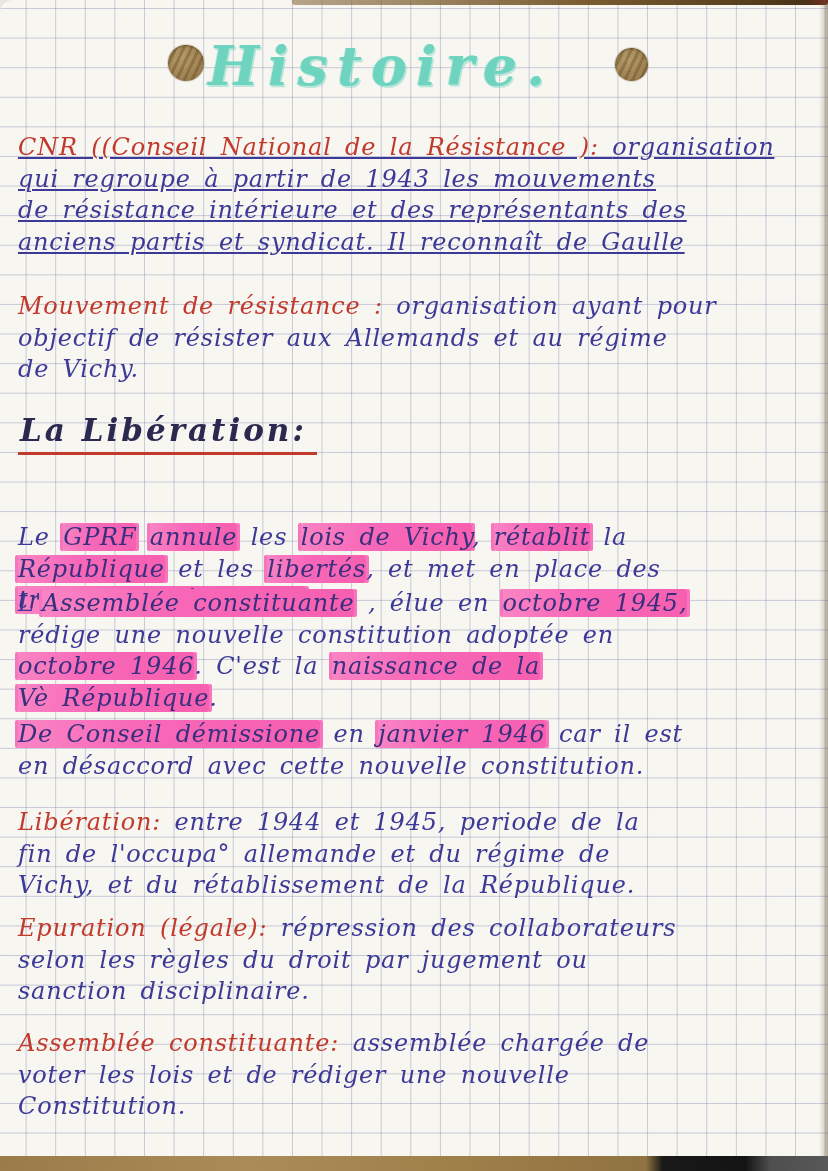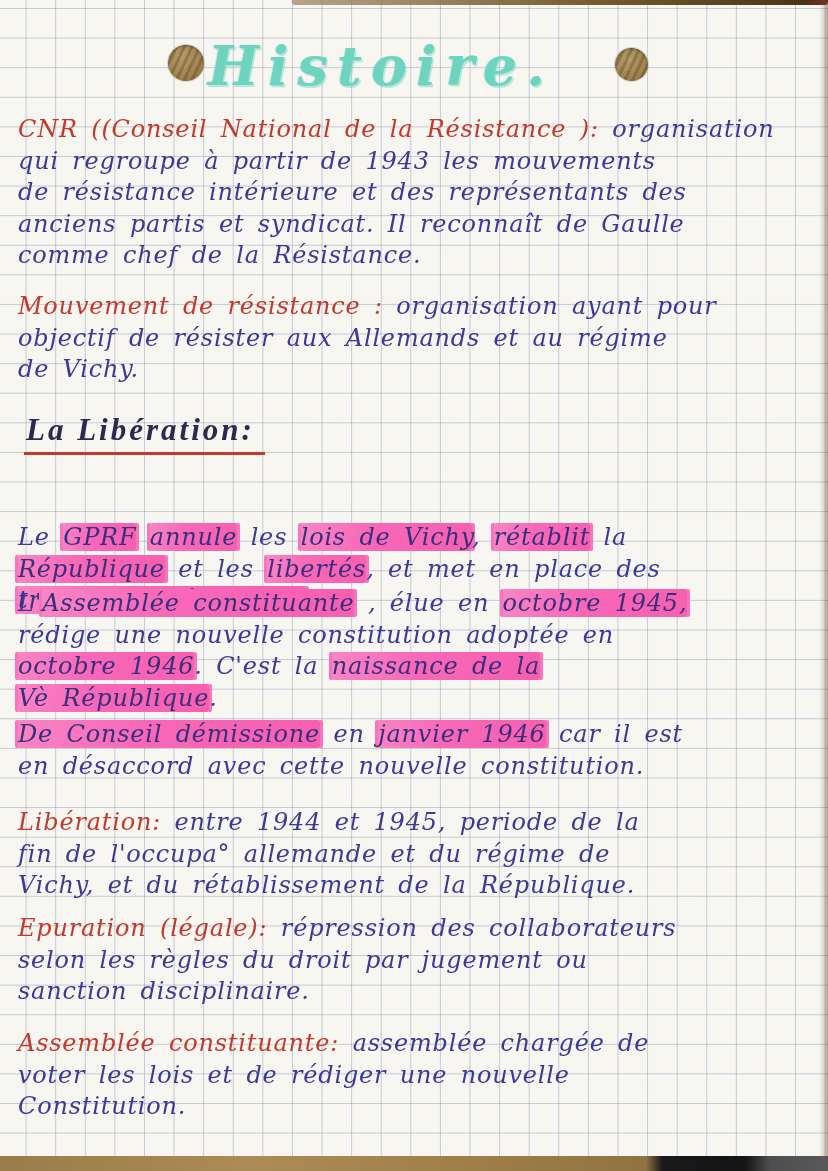--- a/index.html
+++ b/index.html
@@ -9,20 +9,21 @@
     background:#e8e6e0;
   }
   .page{
     position:relative;width:828px;height:1171px;
     background-color:#f8f6f1;
     background-image:
       linear-gradient(to right, rgba(128,138,178,0.42) 1px, transparent 1px),
       linear-gradient(to bottom, rgba(128,138,178,0.42) 1px, transparent 1px);
     background-size:29.6px 29.6px;
     background-position:-4px 8px;
+    border-radius:13px;
   }
   
   .edge-top{
     position:absolute;top:0;left:292px;right:0;height:5px;
     background:linear-gradient(90deg, rgba(130,100,55,0.55), #7a5c30 55%, #4a3317 96%, #7a2a20);
     border-radius:0 0 3px 3px;
   }
   .edge-right{
     position:absolute;top:0;right:0;bottom:14px;width:9px;
     background:linear-gradient(to right, rgba(0,0,0,0), rgba(110,90,55,0.20) 55%, rgba(80,60,30,0.45));
@@ -44,43 +45,42 @@
   .hole-right{left:615px;top:48px;width:33px;height:33px;}
 
   .title{
     position:absolute;left:208px;top:34px;width:430px;
     font-style:italic;font-weight:bold;font-size:54px;letter-spacing:9px;
     color:#6fd4bf;
     text-shadow:1.5px 1.5px 0 rgba(111,212,191,0.45), -1px 0 0 rgba(111,212,191,0.35);
     white-space:nowrap;
   }
   .section-heading{
-    position:absolute;left:24px;top:412px;
+    position:absolute;left:18px;top:412px;
     font-style:italic;font-weight:bold;font-size:31px;letter-spacing:3px;
     color:#2c2950;
     border-bottom:3px solid #c23a2c;
     padding:0 10px 4px 2px;
-    font-family:Liberation Serif, serif;
   }
   .para{
     position:absolute;left:18px;width:800px;
     font-style:italic;font-size:24px;line-height:31.5px;
     letter-spacing:0.8px;word-spacing:5px;
     color:#3c3a96;
     white-space:pre-wrap;
   }
   .seg.blue{color:#3c3a96;}
   .seg.red{color:#c23a2c;}
   .seg.hl{
     color:#38307e;
     background:linear-gradient(100deg,#f985c4, #f868b8 40%, #f75fb0);
     box-shadow:3px 0 0 #f874bc, -3px 0 0 #f874bc;
     border-radius:2px;
   }
-  .p-cnr{top:114px;}
+  .p-cnr{top:132px;text-decoration:underline;}
   .p-mouvement{top:291px;}
   .p-gprf{top:474px;margin-top:48px;}
   .p-assemblee{top:588px;}
   .p-degaulle{top:719px;}
   .p-liberation{top:807px;}
   .p-epuration{top:913px;}
   .p-assemblee-def{top:1028px;}
 </style>
 </head>
 <body>
@@ -93,21 +93,21 @@
 
   <div class="hole hole-left"></div>
   <div class="hole hole-right"></div>
 
   <div class="title">Histoire.</div>
 
   <div class="para p-cnr"><span class="seg red">CNR ((Conseil National de la Résistance ): </span><span class="seg blue">organisation
 </span><span class="seg blue">qui regroupe à partir de 1943 les mouvements
 </span><span class="seg blue">de résistance intérieure et des représentants des
 </span><span class="seg blue">anciens partis et syndicat. Il reconnaît de Gaulle
-</span><span class="seg blue">comme chef de la Résistance.</span></div>
+</span></div>
 
   <div class="para p-mouvement"><span class="seg red">Mouvement de résistance : </span><span class="seg blue">organisation ayant pour
 </span><span class="seg blue">objectif de résister aux Allemands et au régime
 </span><span class="seg blue">de Vichy.</span></div>
 
   <div class="section-heading">La Libération:</div>
 
   <div class="para p-gprf"><span class="seg blue">Le </span><span class="seg hl">GPRF</span><span class="seg blue"> </span><span class="seg hl">annule</span><span class="seg blue"> les </span><span class="seg hl">lois de Vichy</span><span class="seg blue">, </span><span class="seg hl">rétablit</span><span class="seg blue"> la
 </span><span class="seg hl">République</span><span class="seg blue"> et les </span><span class="seg hl">libertés</span><span class="seg blue">, et met en place des
 </span><span class="seg hl">tribunaux d'épuration</span><span class="seg blue">.</span></div>

